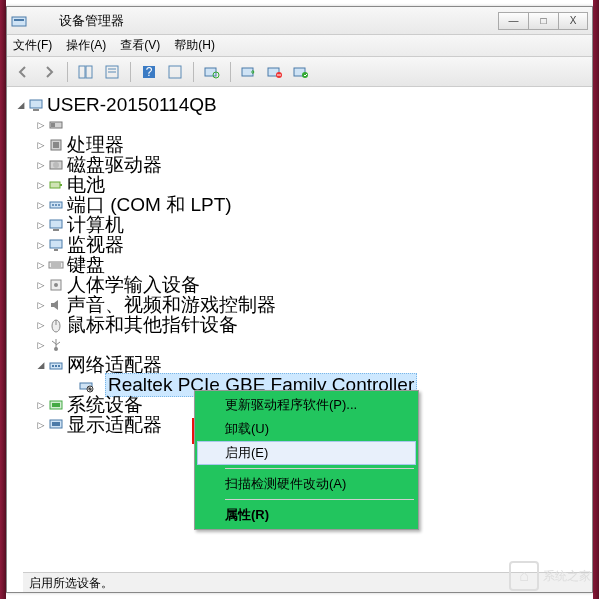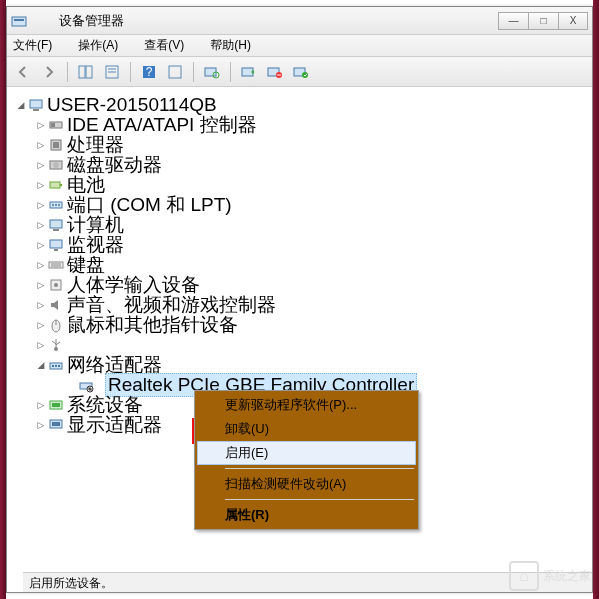--- a/index.html
+++ b/index.html
@@ -6,21 +6,21 @@
 body { background: #fff; width: 599px; height: 599px; overflow: hidden; position: relative; }
 .window { position: absolute; left: 6px; top: 6px; width: 587px; height: 587px; border: 1px solid #888; background: #fff; box-shadow: 0 0 3px rgba(0,0,0,.2); }
 
 .titlebar { height: 28px; background: linear-gradient(#f7f7f7,#e9e9e9); border-bottom: 1px solid #ccc; display: flex; align-items: center; padding: 0 4px; }
 .titlebar .app-icon { width: 16px; height: 16px; margin-right: 4px; display:inline-block; }
 .titlebar .title { flex: 1; font-size: 13px; margin-left: 28px; }
 .win-btns { display: flex; gap: 0; }
 .win-btn { width: 30px; height: 18px; border: 1px solid #aaa; background: linear-gradient(#fdfdfd,#e3e3e3); display: flex; align-items: center; justify-content: center; font-size: 10px; color:#444; }
 .win-btn:not(:last-child){ border-right: none; }
 
-.menubar { height: 22px; background: linear-gradient(#f7f7f7,#ececec); border-bottom: 1px solid #ccc; display: flex; align-items: center; padding: 0 6px; gap: 26px; }
+.menubar { height: 22px; background: linear-gradient(#f7f7f7,#ececec); border-bottom: 1px solid #ccc; display: flex; align-items: center; padding: 0 6px; gap: 14px; }
 .menubar span { font-size: 12px; }
 
 .toolbar { height: 30px; background: linear-gradient(#f7f7f7,#e7e7e7); border-bottom: 1px solid #ccc; display: flex; align-items: center; padding: 0 4px; gap: 2px; }
 .tb-btn { width: 24px; height: 24px; border: 1px solid transparent; display: flex; align-items: center; justify-content: center; }
 .tb-btn svg { width: 16px; height: 16px; }
 .tb-sep { width: 1px; height: 20px; background: #bbb; margin: 0 4px; }
 
 .content { position: absolute; left: 0; right: 0; top: 82px; bottom: 20px; background: #fff; overflow: auto; padding: 6px 8px; }
 
 .tree { list-style: none; }
@@ -29,21 +29,21 @@
 .arrow { width: 12px; text-align: center; color: #666; font-size: 9px; cursor: default; }
 .ticon { width: 18px; height: 16px; display:inline-flex; align-items:center; justify-content:center; margin-right: 2px; }
 .ticon svg { width: 16px; height: 16px; }
 .node .label { font-size: 19px; }
 .node.selected .label { background: #cde8ff; border: 1px dotted #7ab7e8; padding: 0 2px; margin-left: 8px; }
 .indent1 { padding-left: 20px; }
 .indent2 { padding-left: 50px; }
 
 .statusbar { position: absolute; left: 16px; right: 0; bottom: 0; height: 20px; background: #f1f1f1; border-top: 1px solid #ccc; padding: 2px 6px; font-size: 12px; }
 
-.context-menu { position: absolute; left: 194px; top: 390px; width: 225px; background: #a16207; border: 1px solid #9a9a9a; box-shadow: 2px 2px 3px rgba(0,0,0,.3); padding: 2px; z-index: 10; }
+.context-menu { position: absolute; left: 194px; top: 390px; width: 225px; background: #22c55e; border: 1px solid #9a9a9a; box-shadow: 2px 2px 3px rgba(0,0,0,.3); padding: 2px; z-index: 10; }
 .cm-item { height: 24px; display: flex; align-items: center; padding: 0 10px 0 28px; font-size: 13px; }
 .cm-item.hover { background: #e8f0fb; border: 1px solid #a8c8ec; padding: 0 9px 0 27px; }
 .cm-sep { height: 1px; background: #cfcfcf; margin: 3px 2px 3px 28px; }
 .cm-item.bold { font-weight: bold; }
 .red-box { position: absolute; border: 3px solid #e11; pointer-events: none; }
 .red-box.rb1 { left: 192px; top: 418px; width: 90px; height: 26px; }
 
 .watermark { position: absolute; right: 8px; bottom: 8px; color: #ddd; font-size: 18px; pointer-events: none; display:flex; align-items:center; gap:4px; }
 .watermark .wlogo { width: 30px; height: 30px; border: 2px solid #ddd; border-radius: 4px; display:flex; align-items:center; justify-content:center; font-size:16px; }
 
@@ -163,21 +163,20 @@
         <ul id="tree-children">
             <li>
               <div class="node indent1">
                 <span class="arrow">▷</span>
                 <span class="ticon">
                   <svg viewBox="0 0 16 16">
                     <rect x="2" y="5" width="12" height="6" fill="#d4d4d4" stroke="#777"></rect>
                     <rect x="3" y="6" width="4" height="4" fill="#888"></rect>
                   </svg>
                 </span>
-                <span class="label">IDE ATA/ATAPI 控制器</span>
               </div>
             </li>
             <li>
               <div class="node indent1">
                 <span class="arrow">▷</span>
                 <span class="ticon">
                   <svg viewBox="0 0 16 16">
                     <rect x="3" y="3" width="10" height="10" fill="#d4d4d4" stroke="#777"></rect>
                     <rect x="5" y="5" width="6" height="6" fill="#888"></rect>
                   </svg>

